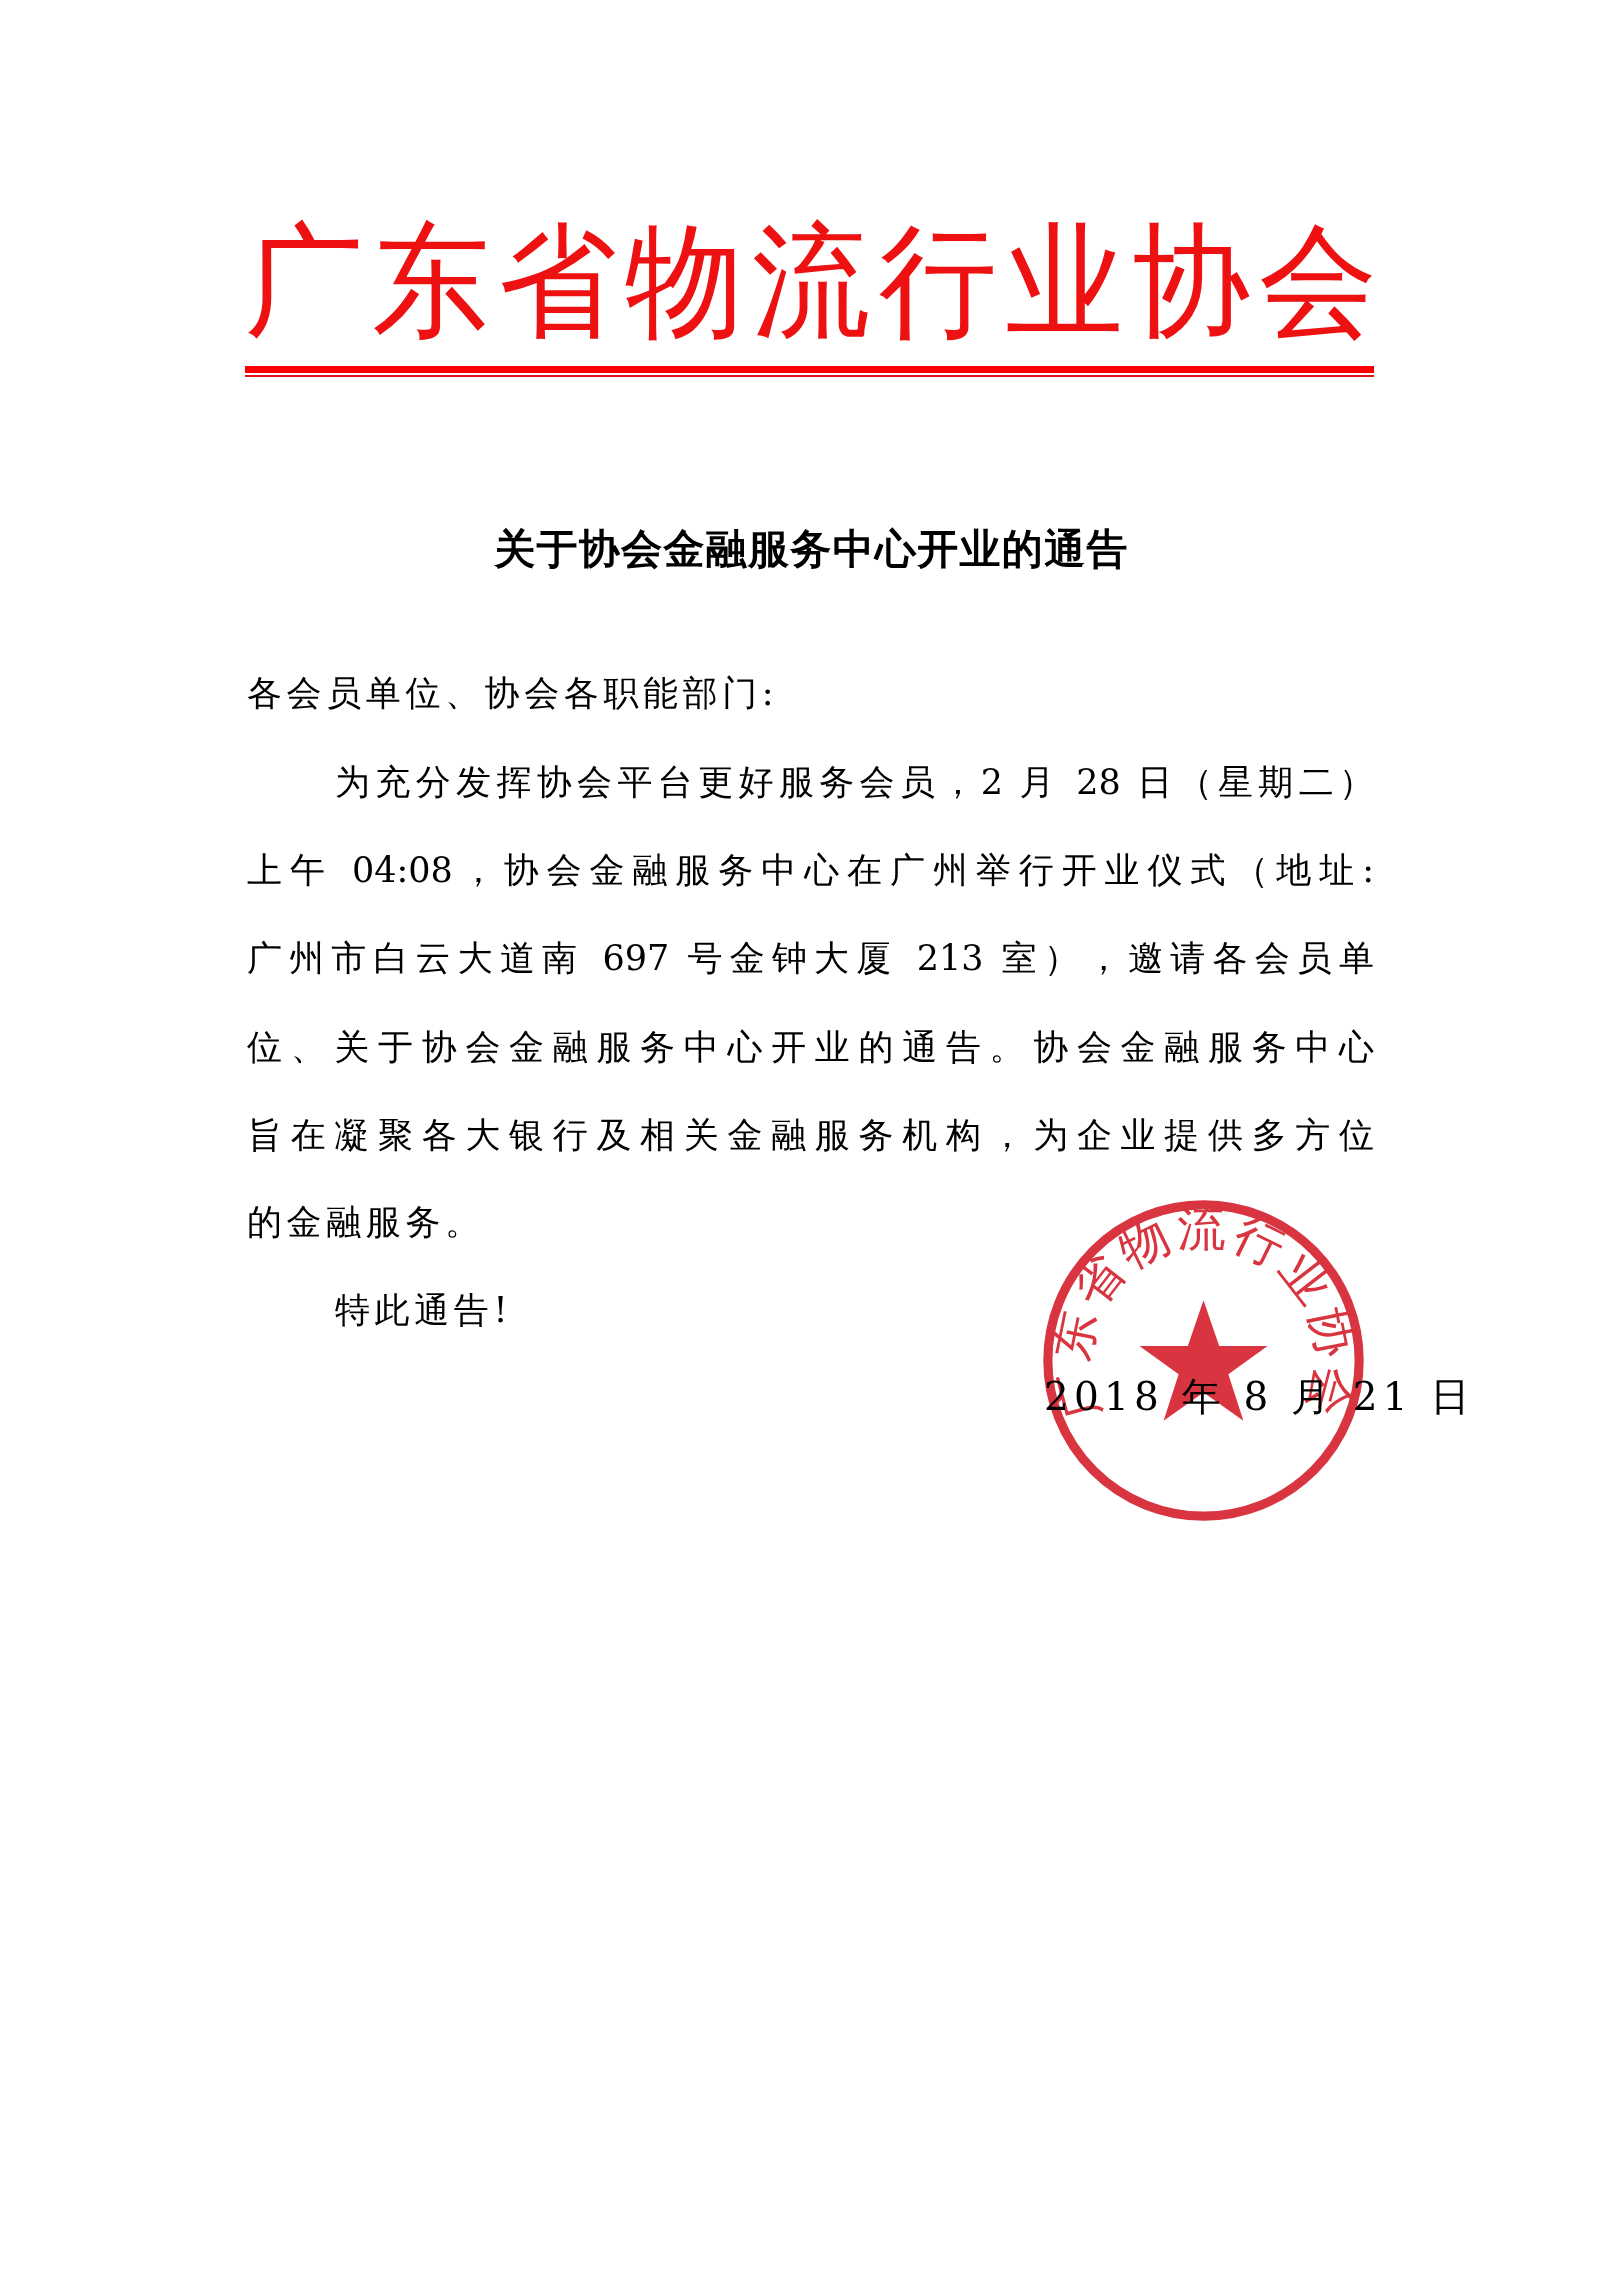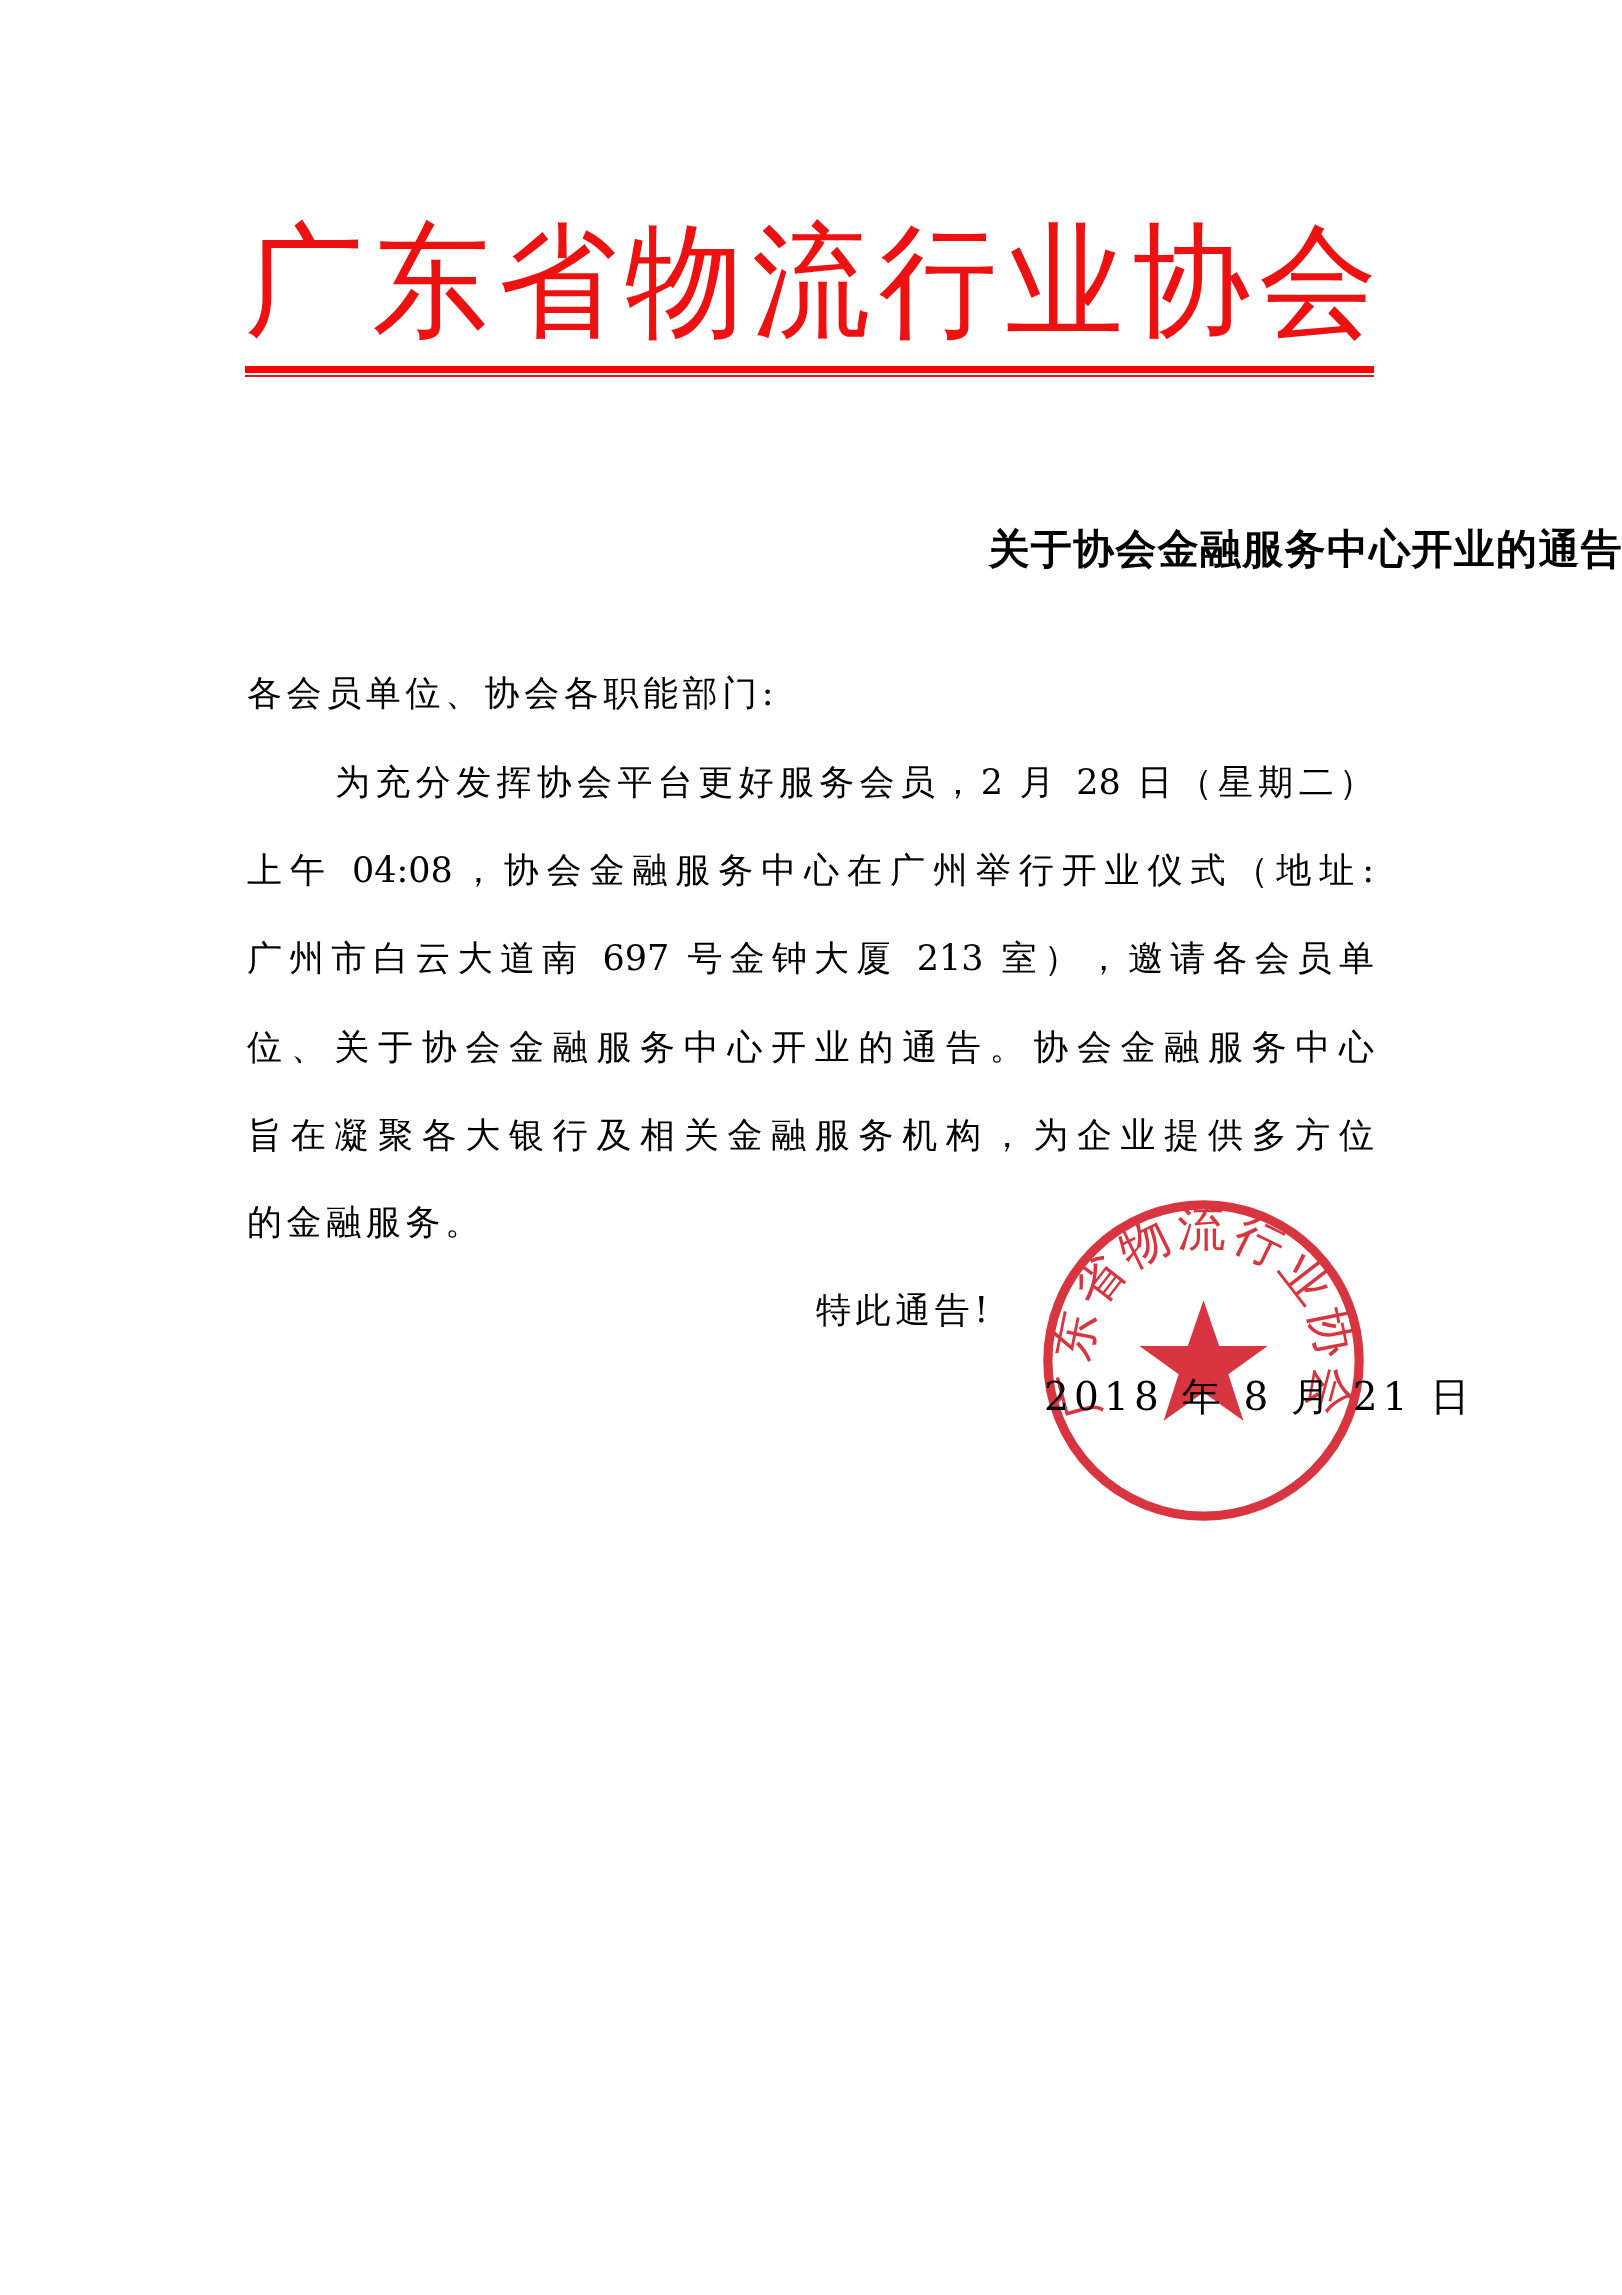--- a/index.html
+++ b/index.html
@@ -5,21 +5,21 @@
   html, body { margin: 0; padding: 0; background: #ffffff; }
   body { width: 1623px; height: 2295px; position: relative; overflow: hidden;
          font-family: "DejaVu Serif", "Liberation Serif", serif; color: #000; }
   .masthead { position: absolute; left: 245px; top: 216px; width: 1129px; height: 131px;
               display: flex; justify-content: space-between; align-items: center;
               color: #ee1111; font-family: "DejaVu Sans", "Liberation Sans", sans-serif;
               font-size: 118px; line-height: 131px; transform: scaleY(1.05); }
   .masthead span { display: inline-block; width: 115px; text-align: center; }
   .rule-thick { position: absolute; left: 245px; top: 366px; width: 1129px; height: 6.5px; background: #ff0000; }
   .rule-thin  { position: absolute; left: 245px; top: 375px; width: 1129px; height: 2px; background: #e0161b; }
-  .title { position: absolute; left: 0; top: 523px; width: 1623px; text-align: right;
+  .title { position: absolute; left: 0; top: 523px; width: 1623px; text-align: center;
            font-family: "DejaVu Sans", "Liberation Sans", sans-serif; font-weight: bold;
            font-size: 41px; line-height: 52px; letter-spacing: 1.3px; }
   .line { position: absolute; left: 247px; width: 1139px; font-size: 35px; line-height: 52px;
           white-space: nowrap; letter-spacing: 4.6px; }
   .line.justify { text-align: justify; text-align-last: justify; width: 1127px; letter-spacing: 0; }
   .indent { padding-left: 88px; }
   .date { position: absolute; left: 1044px; top: 1371px; font-size: 39px; line-height: 52px;
           white-space: nowrap; letter-spacing: 5.2px; z-index: 3; }
   .stamp { position: absolute; left: 1040px; top: 1197px; width: 327px; height: 327px; z-index: 2; opacity: 0.9; }
 </style>
@@ -46,21 +46,21 @@
 
 <div class="line" style="top:667px;">各会员单位、协会各职能部门:</div>
 
 <div class="line justify indent" style="top:756px; width:1039px;">为充分发挥协会平台更好服务会员，2 月 28 日（星期二）</div>
 <div class="line justify" style="top:844px;">上午 04:08，协会金融服务中心在广州举行开业仪式（地址:</div>
 <div class="line justify" style="top:932px;">广州市白云大道南 697 号金钟大厦 213 室），邀请各会员单</div>
 <div class="line justify" style="top:1021px;">位、关于协会金融服务中心开业的通告。协会金融服务中心</div>
 <div class="line justify" style="top:1109px;">旨在凝聚各大银行及相关金融服务机构，为企业提供多方位</div>
 <div class="line" style="top:1196px;">的金融服务。</div>
 
-<div class="line indent" style="top:1284px;text-align:center;">特此通告!</div>
+<div class="line indent" style="top:1284px;">特此通告!</div>
 
 <div class="stamp">
   <svg width="327" height="327" viewBox="0 0 500 500">
     <defs>
       <path id="sealArc" d="M 95 330 A 175 175 0 1 1 405 330" fill="none"></path>
     </defs>
     <circle cx="250" cy="250" r="238" fill="none" stroke="#d4202c" stroke-width="14"></circle>
     <text font-family="DejaVu Sans, sans-serif" font-size="74" fill="#d4202c" letter-spacing="6">
       <textPath href="#sealArc" startOffset="50%" text-anchor="middle" id="seal-text">广东省物流行业协会</textPath>
     </text>

